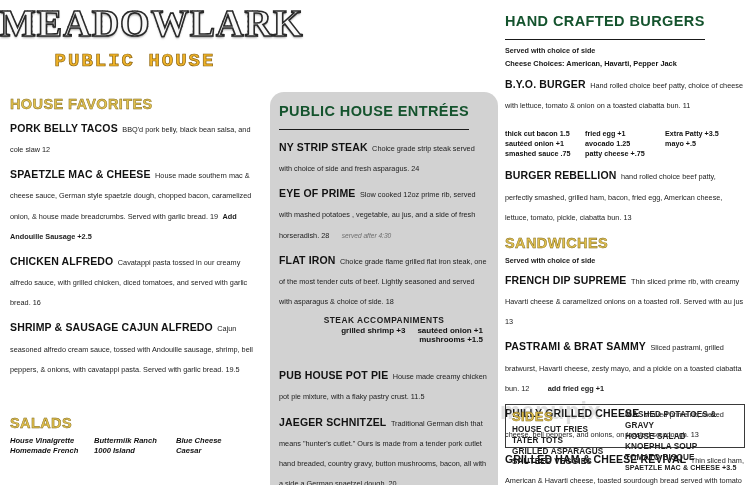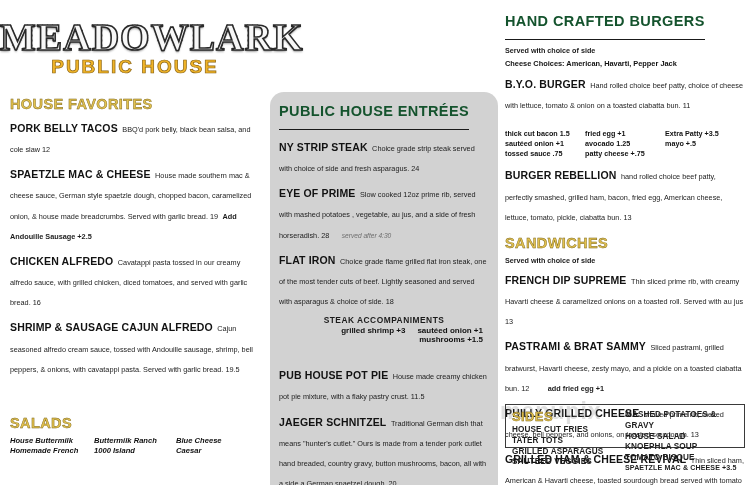--- a/index.html
+++ b/index.html
@@ -6,39 +6,39 @@
   body{
     width:750px;height:485px;overflow:hidden;
     background:#ffffff;
     font-family:"Liberation Sans", sans-serif;
     color:#111;
     position:relative;
   }
   .page{position:relative;width:750px;height:485px;}
 
   
-  .logo-wrap{position:absolute;left:0;top:18px;width:270px;text-align:center;}
+  .logo-wrap{position:absolute;left:0;top:4px;width:270px;text-align:center;}
   .logo-main{
     font-family:"Liberation Serif", serif;
     font-weight:bold;
     font-size:38px;
     letter-spacing:1px;
     line-height:1;
     color:#f7f7f7;
     -webkit-text-stroke:1.6px #2a2a2a;
     text-shadow:0 1px 0 #999, 0 2px 2px rgba(0,0,0,.35);
     background-image:radial-gradient(circle, #1d1d1d 0.9px, rgba(0,0,0,0) 1.1px);
     background-size:5px 5px;
     -webkit-background-clip:text;
     background-clip:text;
     white-space:nowrap;
   }
   .logo-sub{
-    margin-top:0;
-    font-family:Liberation Sans, sans-serif;
+    margin-top:8px;
+    font-family:Liberation Mono, monospace;
     font-weight:bold;
     font-size:19px;
     letter-spacing:2px;
     color:#f0b428;
     -webkit-text-stroke:.7px #8a6312;
     white-space:nowrap;
   }
 
   
   .col-left{position:absolute;left:10px;top:96px;width:252px;}
@@ -152,21 +152,21 @@
       <span class="ds">Cavatappi pasta tossed in our creamy alfredo sauce, with grilled chicken, diced tomatoes, and served with garlic bread.  16</span>
     </div>
     <div class="item">
       <span class="nm">Shrimp &amp; Sausage Cajun Alfredo</span>
       <span class="ds">Cajun seasoned alfredo cream sauce, tossed with Andouille sausage, shrimp, bell peppers,  &amp; onions, with cavatappi pasta.  Served with garlic bread.  19.5</span>
     </div>
 
     <div class="sect" style="margin-top:38px">Salads</div>
 
     <div class="dress">
-      <span class="d1">House Buttermilk</span><span class="d2">Buttermilk Ranch</span><span>Blue Cheese</span><br>
+      <span class="d1">House Vinaigrette</span><span class="d2">Buttermilk Ranch</span><span>Blue Cheese</span><br>
       <span class="d1">Homemade French</span><span class="d2">1000 Island</span><span>Caesar</span>
     </div>
 
   </div>
 
   <div class="col-mid">
     <div class="sect dark">Public House Entrées</div>
 
     <div class="item">
       <span class="nm">NY Strip Steak</span>
@@ -205,21 +205,21 @@
     <div class="note">Served with choice of side</div>
     <div class="cheese">Cheese Choices:  American,  Havarti,  Pepper Jack</div>
 
     <div class="item">
       <span class="nm">B.Y.O. Burger</span>
       <span class="ds">Hand rolled choice beef patty, choice of cheese with lettuce, tomato &amp; onion on a toasted ciabatta bun.  11</span>
       <div class="addons">
         <div class="c">
           <div>thick cut bacon 1.5</div>
           <div>sautéed onion +1</div>
-          <div>tossed sauce .75</div>
+          <div>smashed sauce .75</div>
         </div>
         <div class="c">
           <div>fried egg  +1</div>
           <div>avocado 1.25</div>
           <div>patty cheese  +.75</div>
         </div>
         <div class="c">
           <div>Extra Patty +3.5</div>
           <div>mayo +.5</div>
           <div></div>

